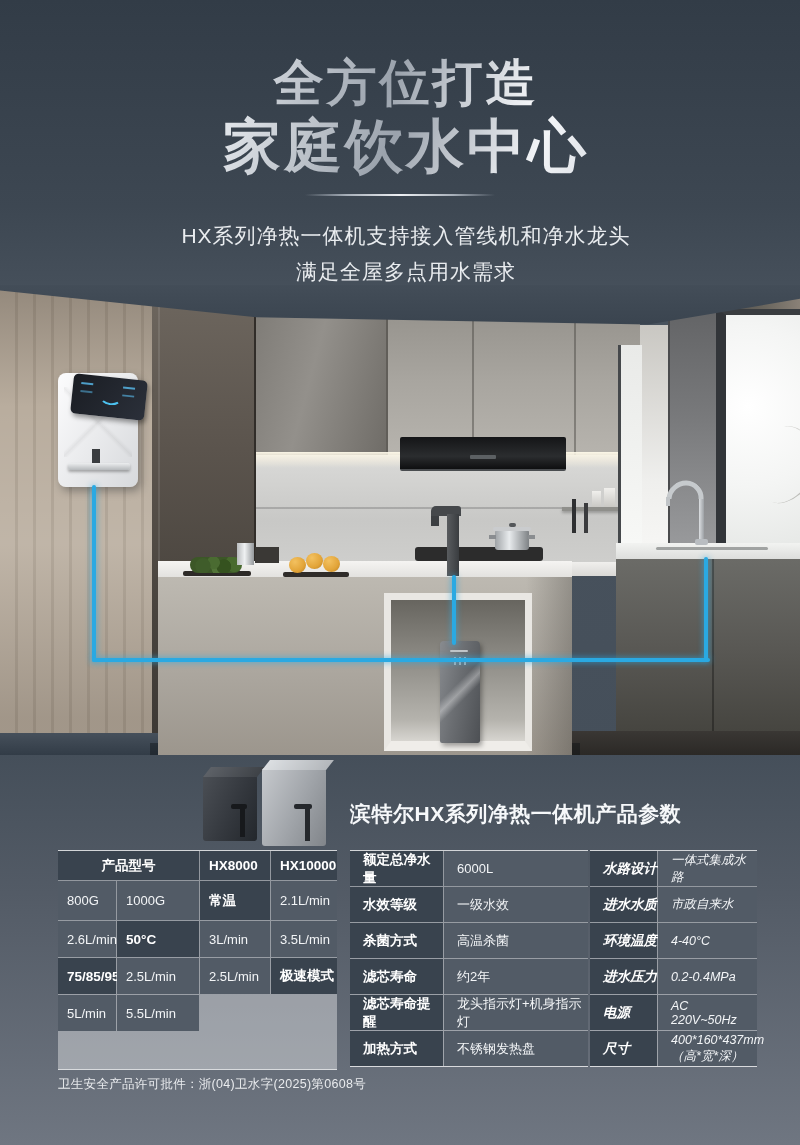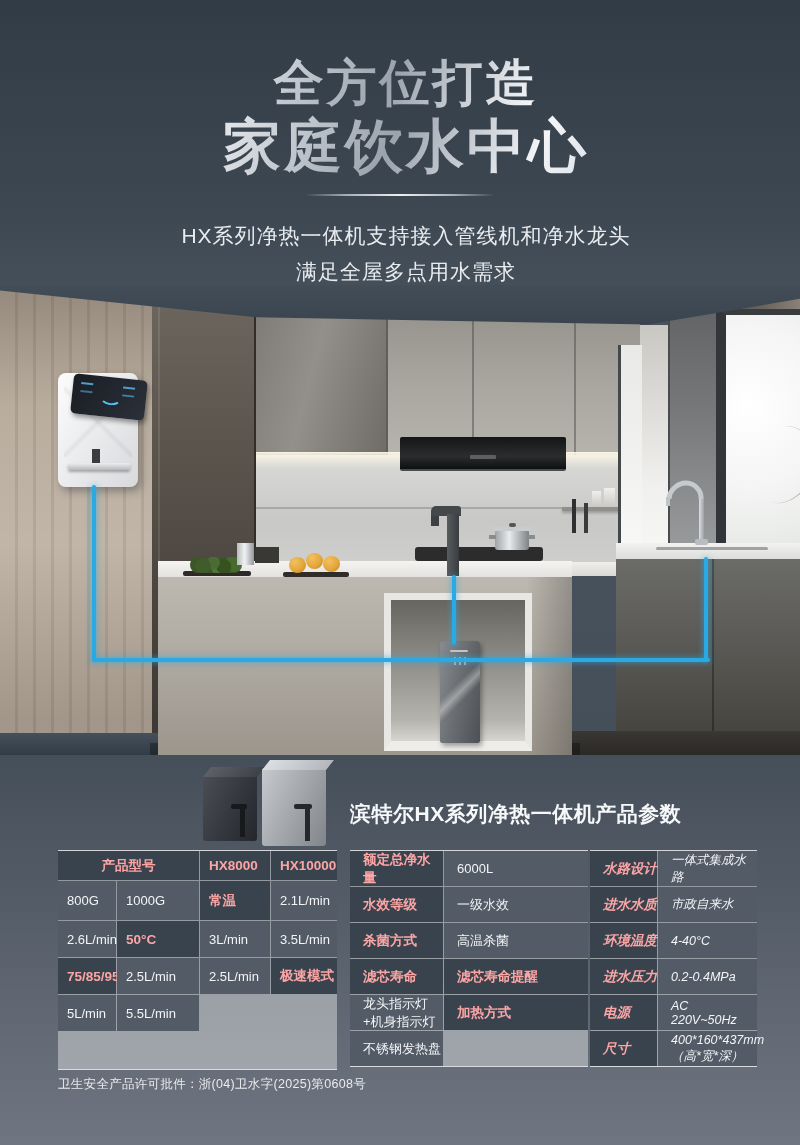--- a/index.html
+++ b/index.html
@@ -189,21 +189,21 @@
   .pbox-silver .pb-top { background:linear-gradient(90deg,#dcdfe2,#b3b7bb); }
   .pbox-silver .pb-faucet-col { right:16px; bottom:5px; height:36px; background:#25282c; }
   .pbox-silver .pb-faucet-arm { right:14px; bottom:37px; width:18px; background:#25282c; }
 
   .section-title { position:absolute; left:350px; top:800px; font-size:21px; font-weight:bold;
     color:#f6f8fa; letter-spacing:.5px; }
 
   .spec { position:absolute; top:850px; display:grid; gap:1px;
     background:rgba(255,255,255,.38);
     border-top:1px solid rgba(255,255,255,.6); border-bottom:1px solid rgba(255,255,255,.6); }
-  .spec .c { display:flex; align-items:center; color:#fca5a5; }
+  .spec .c { display:flex; align-items:center; color:#ffffff; }
   .spec .lab { background:#39434e; font-weight:bold; font-size:13.5px; }
   .spec .val { background:#525b66; color:#f3f5f7; font-size:13px; font-weight:normal; }
   .spec .ctr { justify-content:center; }
   .spec .pl  { padding-left:9px; }
   .spec .pl14 { padding-left:13px; }
   .t-left  { left:58px;  width:279px; grid-template-columns:58px 82px 70px 66px; grid-template-rows:29px 39px 36px 36px 36px 37px; }
   .t-mid   { left:350px; width:238px; grid-template-columns:93px 144px; grid-template-rows:repeat(6,35px); }
   .t-right { left:590px; width:167px; grid-template-columns:67px 99px; grid-template-rows:repeat(6,35px);font-style:italic; }
   .t-right .val { font-size:12.5px; }
   .cell-dim { white-space:pre-line; line-height:1.25; font-size:12px; }
@@ -337,20 +337,21 @@
   </div>
 
   <div class="spec t-mid">
     <div class="c lab pl14">额定总净水量</div>
     <div class="c val pl14">6000L</div>
     <div class="c lab pl14">水效等级</div>
     <div class="c val pl14">一级水效</div>
     <div class="c lab pl14">杀菌方式</div>
     <div class="c val pl14">高温杀菌</div>
     <div class="c lab pl14">滤芯寿命</div>
+    <div class="c val pl14">约2年</div>
     <div class="c lab pl14">滤芯寿命提醒</div>
     <div class="c val pl14">龙头指示灯+机身指示灯</div>
     <div class="c lab pl14">加热方式</div>
     <div class="c val pl14">不锈钢发热盘</div>
   </div>
 
   <div class="spec t-right">
     <div class="c lab pl14">水路设计</div>
     <div class="c val pl14">一体式集成水路</div>
     <div class="c lab pl14">进水水质</div>

